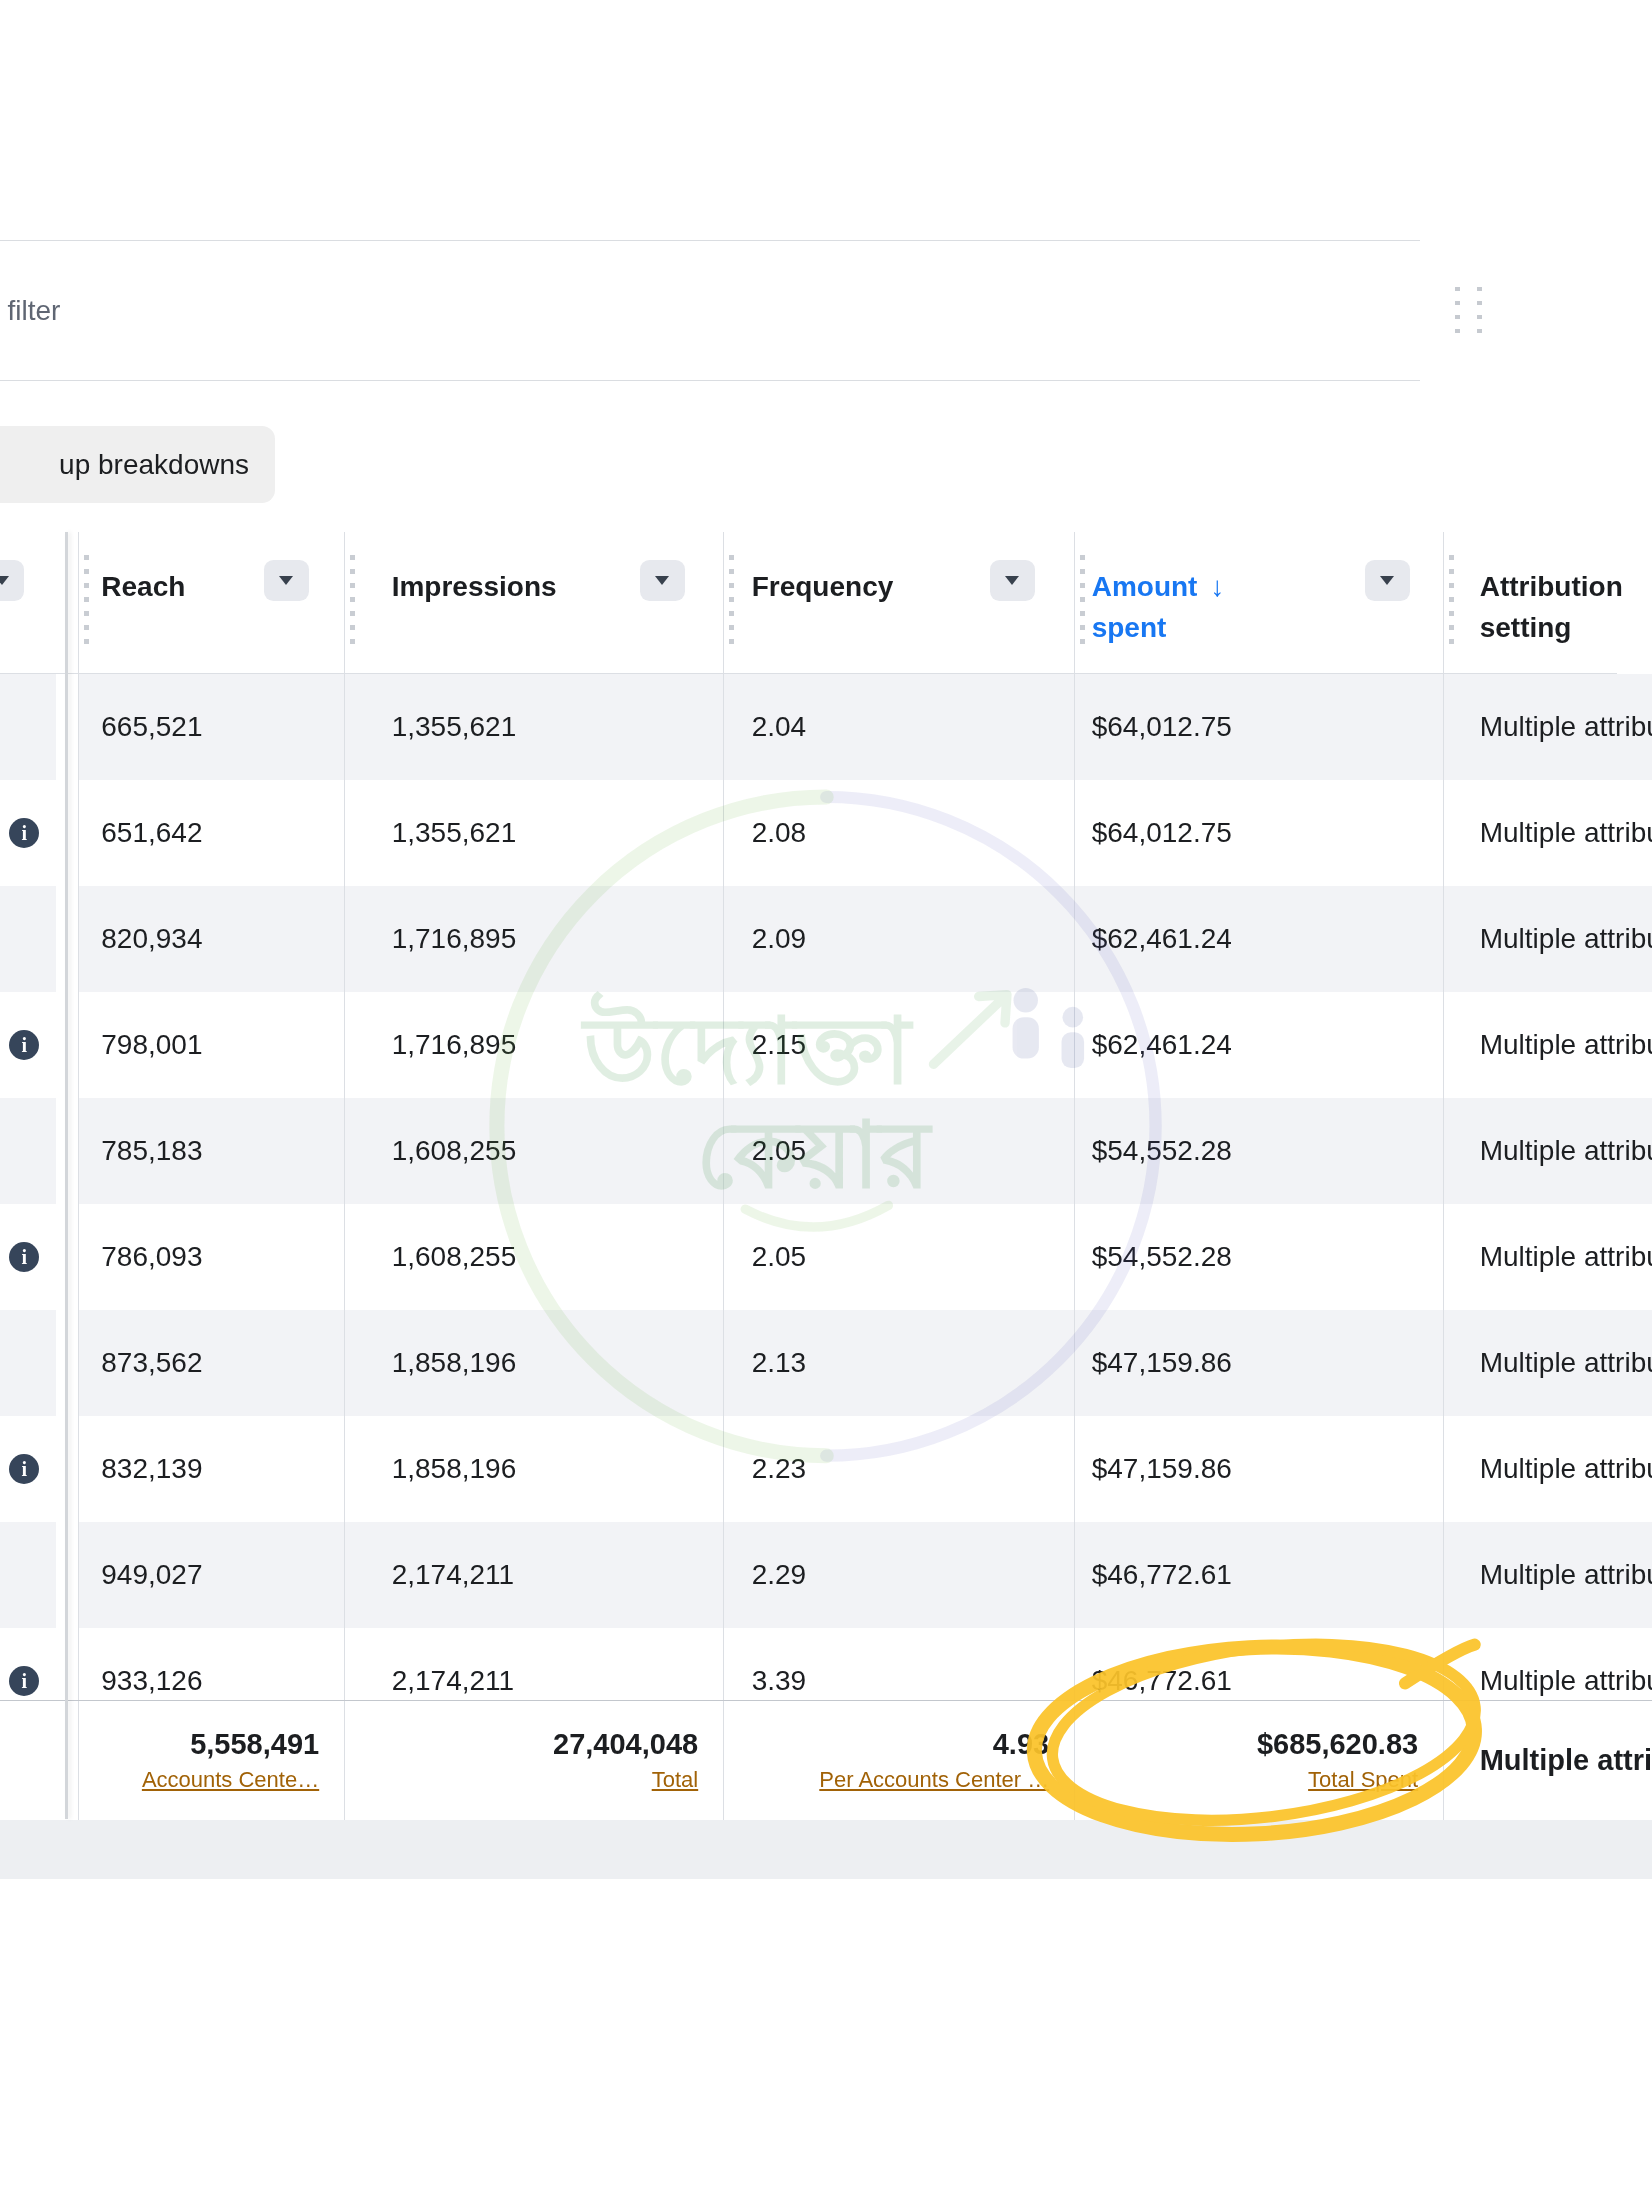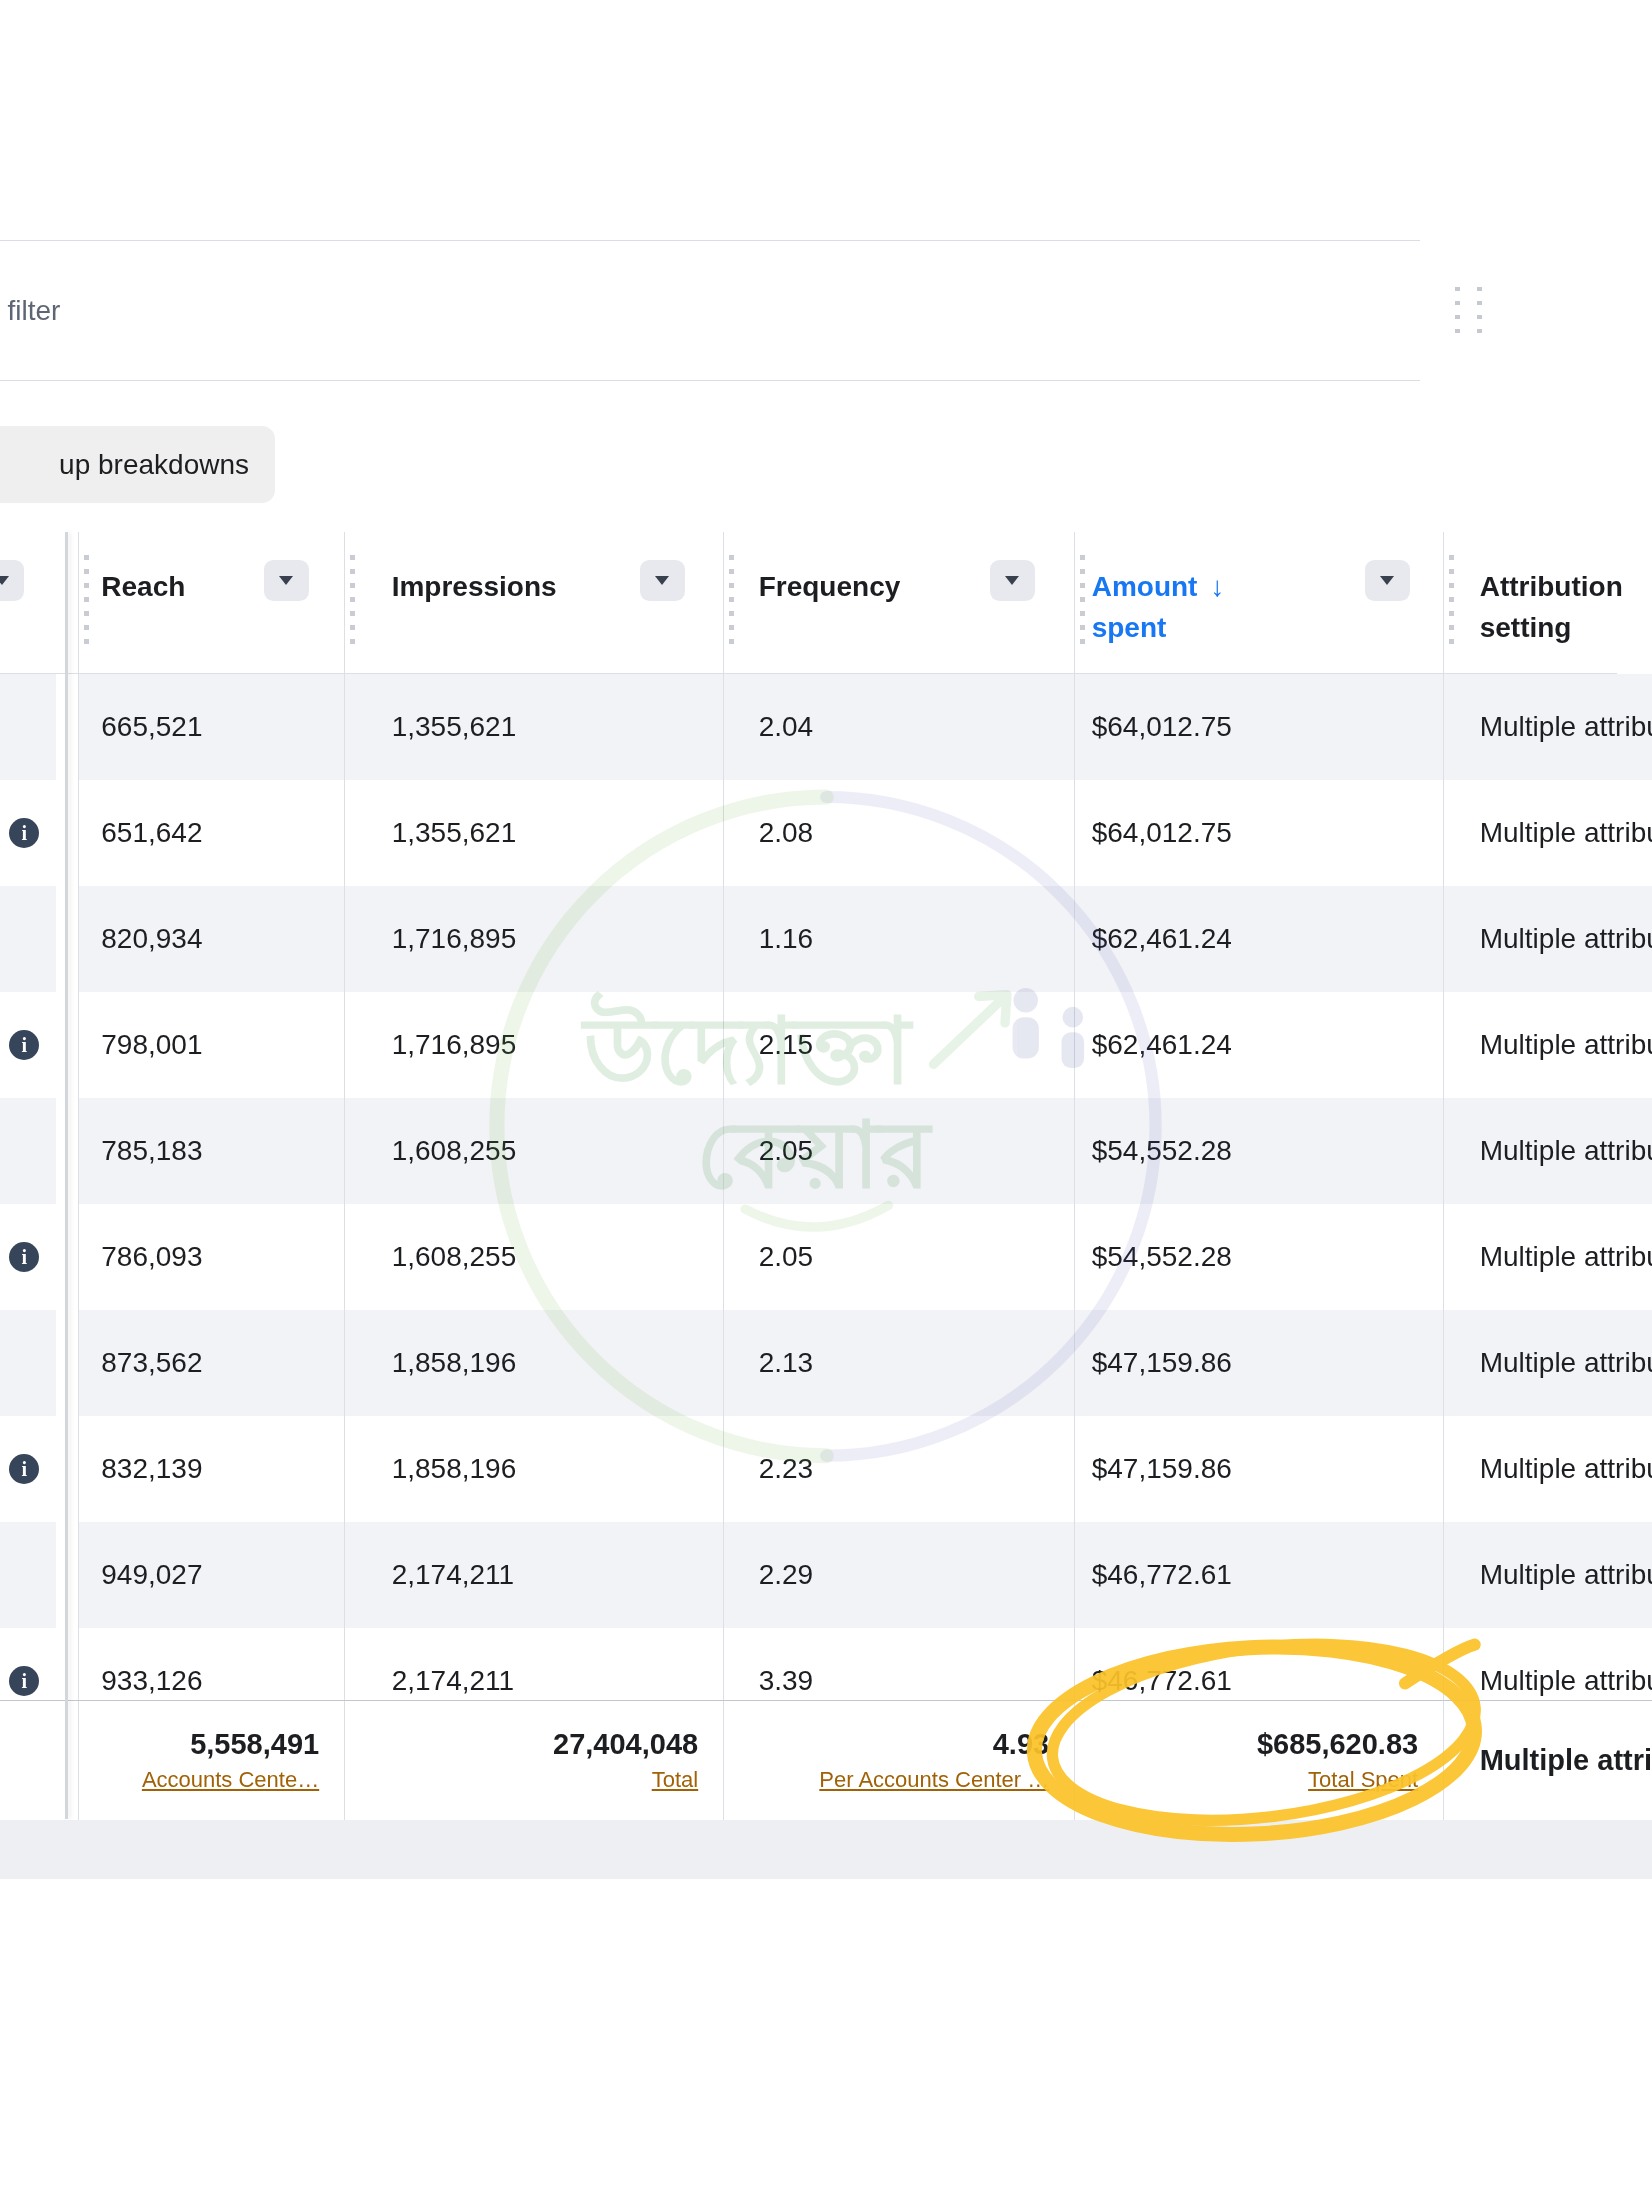--- a/index.html
+++ b/index.html
@@ -40,21 +40,21 @@
   
   .table{position:absolute;top:532px;left:0;width:1617px;}
   .thead{display:flex;height:141px;border-bottom:0.9px solid #dcdfe4;background:#fff;position:relative;}
   .sliver{width:56px;flex:none;position:relative;display:flex;align-items:center;}
   .gapcol{width:21.7px;flex:none;}
   .hcell{
     flex:none;position:relative;box-sizing:border-box;
     border-left:0.9px solid #dcdfe4;padding-top:34px;
   }
   .w-reach{width:266px}.w-impr{width:379px}.w-freq{width:351px}.w-amount{width:369px}.w-attr{width:471px}
-  .p-reach{padding-left:22.6px}.p-impr{padding-left:47px}.p-freq{padding-left:35px}.p-amount{padding-left:17px}.p-attr{padding-left:36px}
+  .p-reach{padding-left:22.6px}.p-impr{padding-left:47px}.p-freq{padding-left:28px}.p-amount{padding-left:17px}.p-attr{padding-left:36px}
   .hlabel{font-size:28px;font-weight:700;line-height:41px;color:#1c1e21;white-space:nowrap;}
   .hlabel.accent{color:#1877f2;}
   .sort-arrow{color:#1877f2;font-weight:700;font-size:28px;margin-left:13px;}
   .grip{
     position:absolute;left:5.6px;top:22.6px;width:4.7px;height:98px;
     background-image:repeating-linear-gradient(to bottom,#c9cdd3 0 4.7px,transparent 4.7px 14px);
   }
   .hcaret{
     position:absolute;top:28px;width:45px;height:41px;
     border:none;border-radius:9.4px;background:#e7e9ee;
@@ -189,21 +189,21 @@
     <div class="cell w-attr p-attr">Multiple attribution settings</div>
   </div>
 
   <div class="row alt">
     <div class="sliver">
       
     </div>
     <div class="gapcol"></div>
     <div class="cell w-reach p-reach">820,934</div>
     <div class="cell w-impr p-impr">1,716,895</div>
-    <div class="cell w-freq p-freq">1.16</div>
+    <div class="cell w-freq p-freq">2.09</div>
     <div class="cell w-amount p-amount">$62,461.24</div>
     <div class="cell w-attr p-attr">Multiple attribution settings</div>
   </div>
 
   <div class="row">
     <div class="sliver">
       <span class="info-icon show">i</span>
     </div>
     <div class="gapcol"></div>
     <div class="cell w-reach p-reach">798,001</div>

